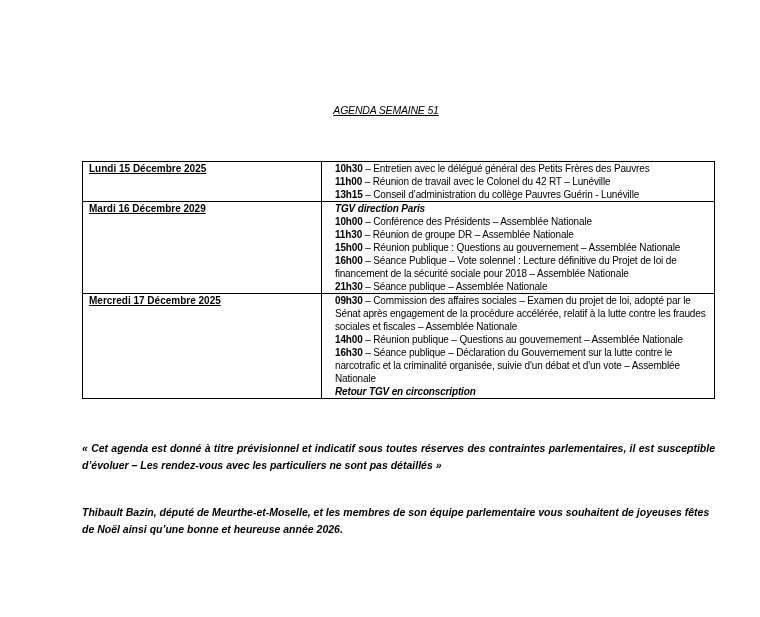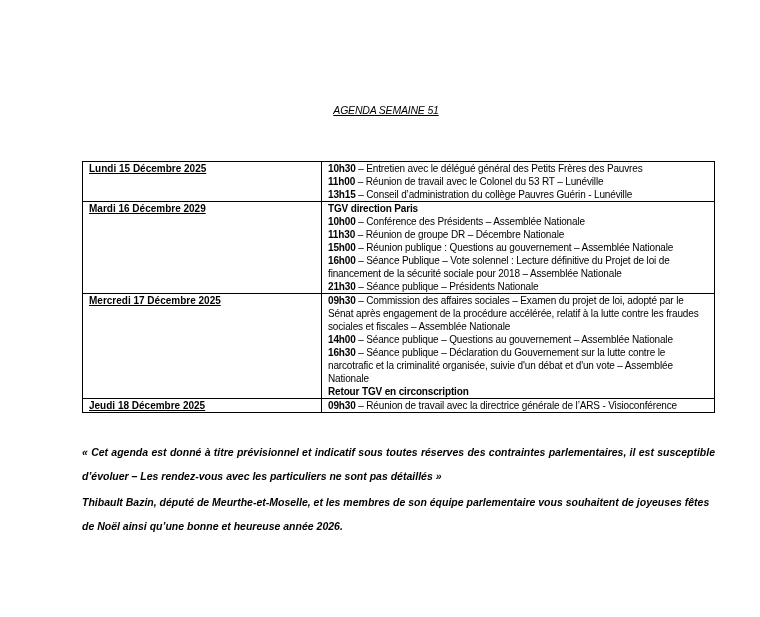--- a/index.html
+++ b/index.html
@@ -6,66 +6,60 @@
   body { width: 760px; height: 617px; position: relative; overflow: hidden;
          font-family: "Liberation Sans", sans-serif; color: #000; }
   .title { position: absolute; top: 104px; left: 0; width: 772px; text-align: center;
            font-size: 10.5px; font-style: italic; text-decoration: underline; letter-spacing: -0.2px; }
   table.agenda { position: absolute; top: 161px; left: 82px; width: 633px;
                  border-collapse: collapse; font-size: 10px; line-height: 13px; padding-left: 31px; }
   table.agenda td { border: 1px solid #000; vertical-align: top; padding: 0 4px 0 6px; }
   td.day { width: 228px; font-weight: bold; }
   td.day span { text-decoration: underline; }
   td.ev { padding-left: 4px; }
-  .line { display: block; letter-spacing: -0.15px; }
+  .line { display: block; letter-spacing: -0.15px; margin-left: 7px; }
   .time { font-weight: bold; }
-  .note { font-weight: bold; }
-  .footer { position: absolute; left: 82px; width: 633px; font-size: 10.5px; line-height: 24px;
+  .note { font-weight: bold; font-style: italic; }
+  .footer { position: absolute; left: 82px; width: 633px; font-size: 10.5px; line-height: 17px;
             font-weight: bold; font-style: italic; }
   .disclaimer { top: 440px; text-align: justify; }
-  .wishes { top: 490px; }
+  .wishes { top: 504px; }
 </style>
 </head>
 <body>
 
 <div class="title">AGENDA SEMAINE 51</div>
 
 <table class="agenda">
   <tbody>
     <tr>
       <td class="day"><span>Lundi 15 Décembre 2025</span></td>
       <td class="ev">
         <span class="line"><span class="time">10h30</span><span> – Entretien avec le délégué général des Petits Frères des Pauvres</span></span>
-        <span class="line"><span class="time">11h00</span><span> – Réunion de travail avec le Colonel du 53 RT – Lunéville</span></span>
+        <span class="line"><span class="time">11h00</span><span> – Réunion de travail avec le Colonel du 42 RT – Lunéville</span></span>
         <span class="line"><span class="time">13h15</span><span> – Conseil d’administration du collège Pauvres Guérin - Lunéville</span></span>
       </td>
     </tr>
     <tr>
       <td class="day"><span>Mardi 16 Décembre 2029</span></td>
       <td class="ev">
         <span class="line note">TGV direction Paris</span>
         <span class="line"><span class="time">10h00</span><span> – Conférence des Présidents – Assemblée Nationale</span></span>
-        <span class="line"><span class="time">11h30</span><span> – Réunion de groupe DR – Décembre Nationale</span></span>
+        <span class="line"><span class="time">11h30</span><span> – Réunion de groupe DR – Assemblée Nationale</span></span>
         <span class="line"><span class="time">15h00</span><span> – Réunion publique : Questions au gouvernement – Assemblée Nationale</span></span>
         <span class="line"><span class="time">16h00</span><span> – Séance Publique – Vote solennel : Lecture définitive du Projet de loi de financement de la sécurité sociale pour 2018 – Assemblée Nationale</span></span>
-        <span class="line"><span class="time">21h30</span><span> – Séance publique – Présidents Nationale</span></span>
+        <span class="line"><span class="time">21h30</span><span> – Séance publique – Assemblée Nationale</span></span>
       </td>
     </tr>
     <tr>
       <td class="day"><span>Mercredi 17 Décembre 2025</span></td>
       <td class="ev">
         <span class="line"><span class="time">09h30</span><span> – Commission des affaires sociales – Examen du projet de loi, adopté par le Sénat après engagement de la procédure accélérée, relatif à la lutte contre les fraudes sociales et fiscales – Assemblée Nationale</span></span>
-        <span class="line"><span class="time">14h00</span><span> – Séance publique – Questions au gouvernement – Assemblée Nationale</span></span>
+        <span class="line"><span class="time">14h00</span><span> – Réunion publique – Questions au gouvernement – Assemblée Nationale</span></span>
         <span class="line"><span class="time">16h30</span><span> – Séance publique – Déclaration du Gouvernement sur la lutte contre le narcotrafic et la criminalité organisée, suivie d'un débat et d'un vote – Assemblée Nationale</span></span>
         <span class="line note">Retour TGV en circonscription</span>
-      </td>
-    </tr>
-    <tr>
-      <td class="day"><span>Jeudi 18 Décembre 2025</span></td>
-      <td class="ev">
-        <span class="line"><span class="time">09h30</span><span> – Réunion de travail avec la directrice générale de l’ARS - Visioconférence</span></span>
       </td>
     </tr>
   </tbody>
 </table>
 
 <div class="footer disclaimer">« Cet agenda est donné à titre prévisionnel et indicatif sous toutes réserves des contraintes parlementaires, il est susceptible d’évoluer – Les rendez-vous avec les particuliers ne sont pas détaillés »</div>
 <div class="footer wishes">Thibault Bazin, député de Meurthe-et-Moselle, et les membres de son équipe parlementaire vous souhaitent de joyeuses fêtes de Noël ainsi qu’une bonne et heureuse année 2026.</div>
 
 </body></html>

